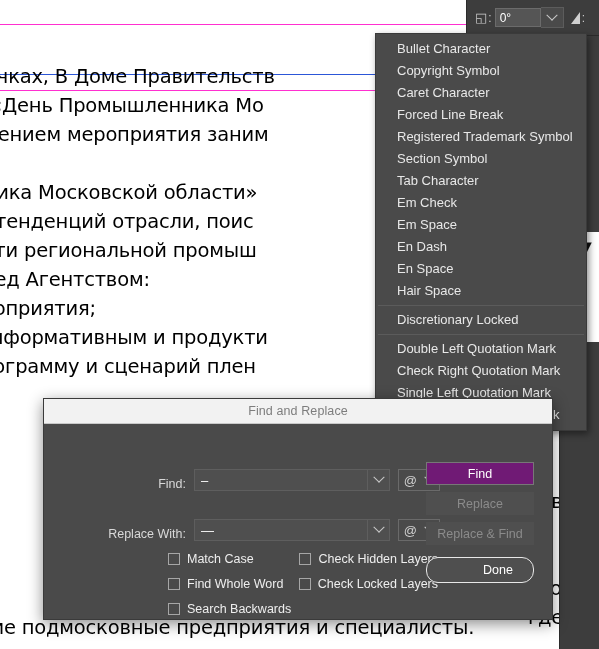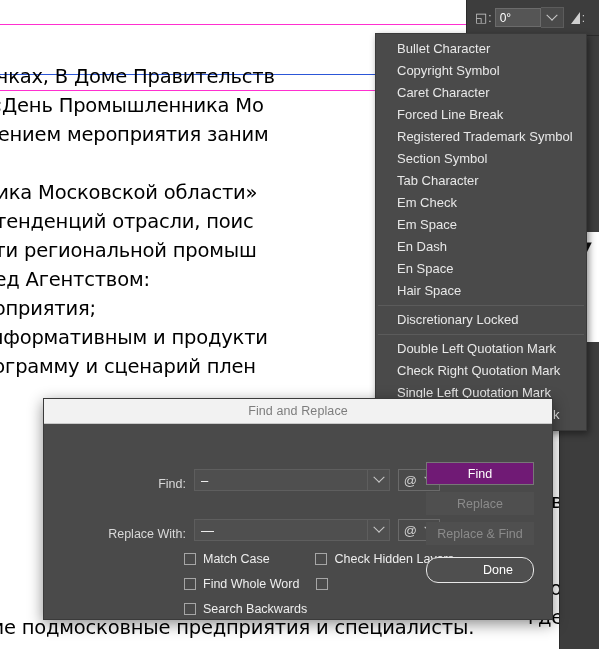--- a/index.html
+++ b/index.html
@@ -265,21 +265,21 @@
     background: #4a4a4a;
     border: 1px solid #6a6a6a;
     display: flex; align-items: center; justify-content: space-around;
     box-sizing: border-box;
   }
   .meta-at { color: #cfcfcf; font-size: 13px; line-height: 1; }
 
   
   .checks {
     position: absolute;
-    left: 140px; top: 122px;
+    left: 124px; top: 122px;
     width: 270px;
   }
   .check-row { display: flex; height: 25px; align-items: center; }
   .check-item {
     display: flex;
     align-items: center;
     white-space: nowrap;
   }
   .check-item.col1 { width: 132px; }
   .check-box {
@@ -461,20 +461,21 @@
             <span class="check-label">Check Hidden Layers</span>
           </div>
         </div>
         <div class="check-row">
           <div class="check-item col1">
             <span class="check-box"></span>
             <span class="check-label">Find Whole Word</span>
           </div>
           <div class="check-item">
             <span class="check-box"></span>
+            <span class="check-label">Check Locked Layers</span>
           </div>
         </div>
         <div class="check-row">
           <div class="check-item col1">
             <span class="check-box"></span>
             <span class="check-label">Search Backwards</span>
           </div>
         </div>
       </div>
 

